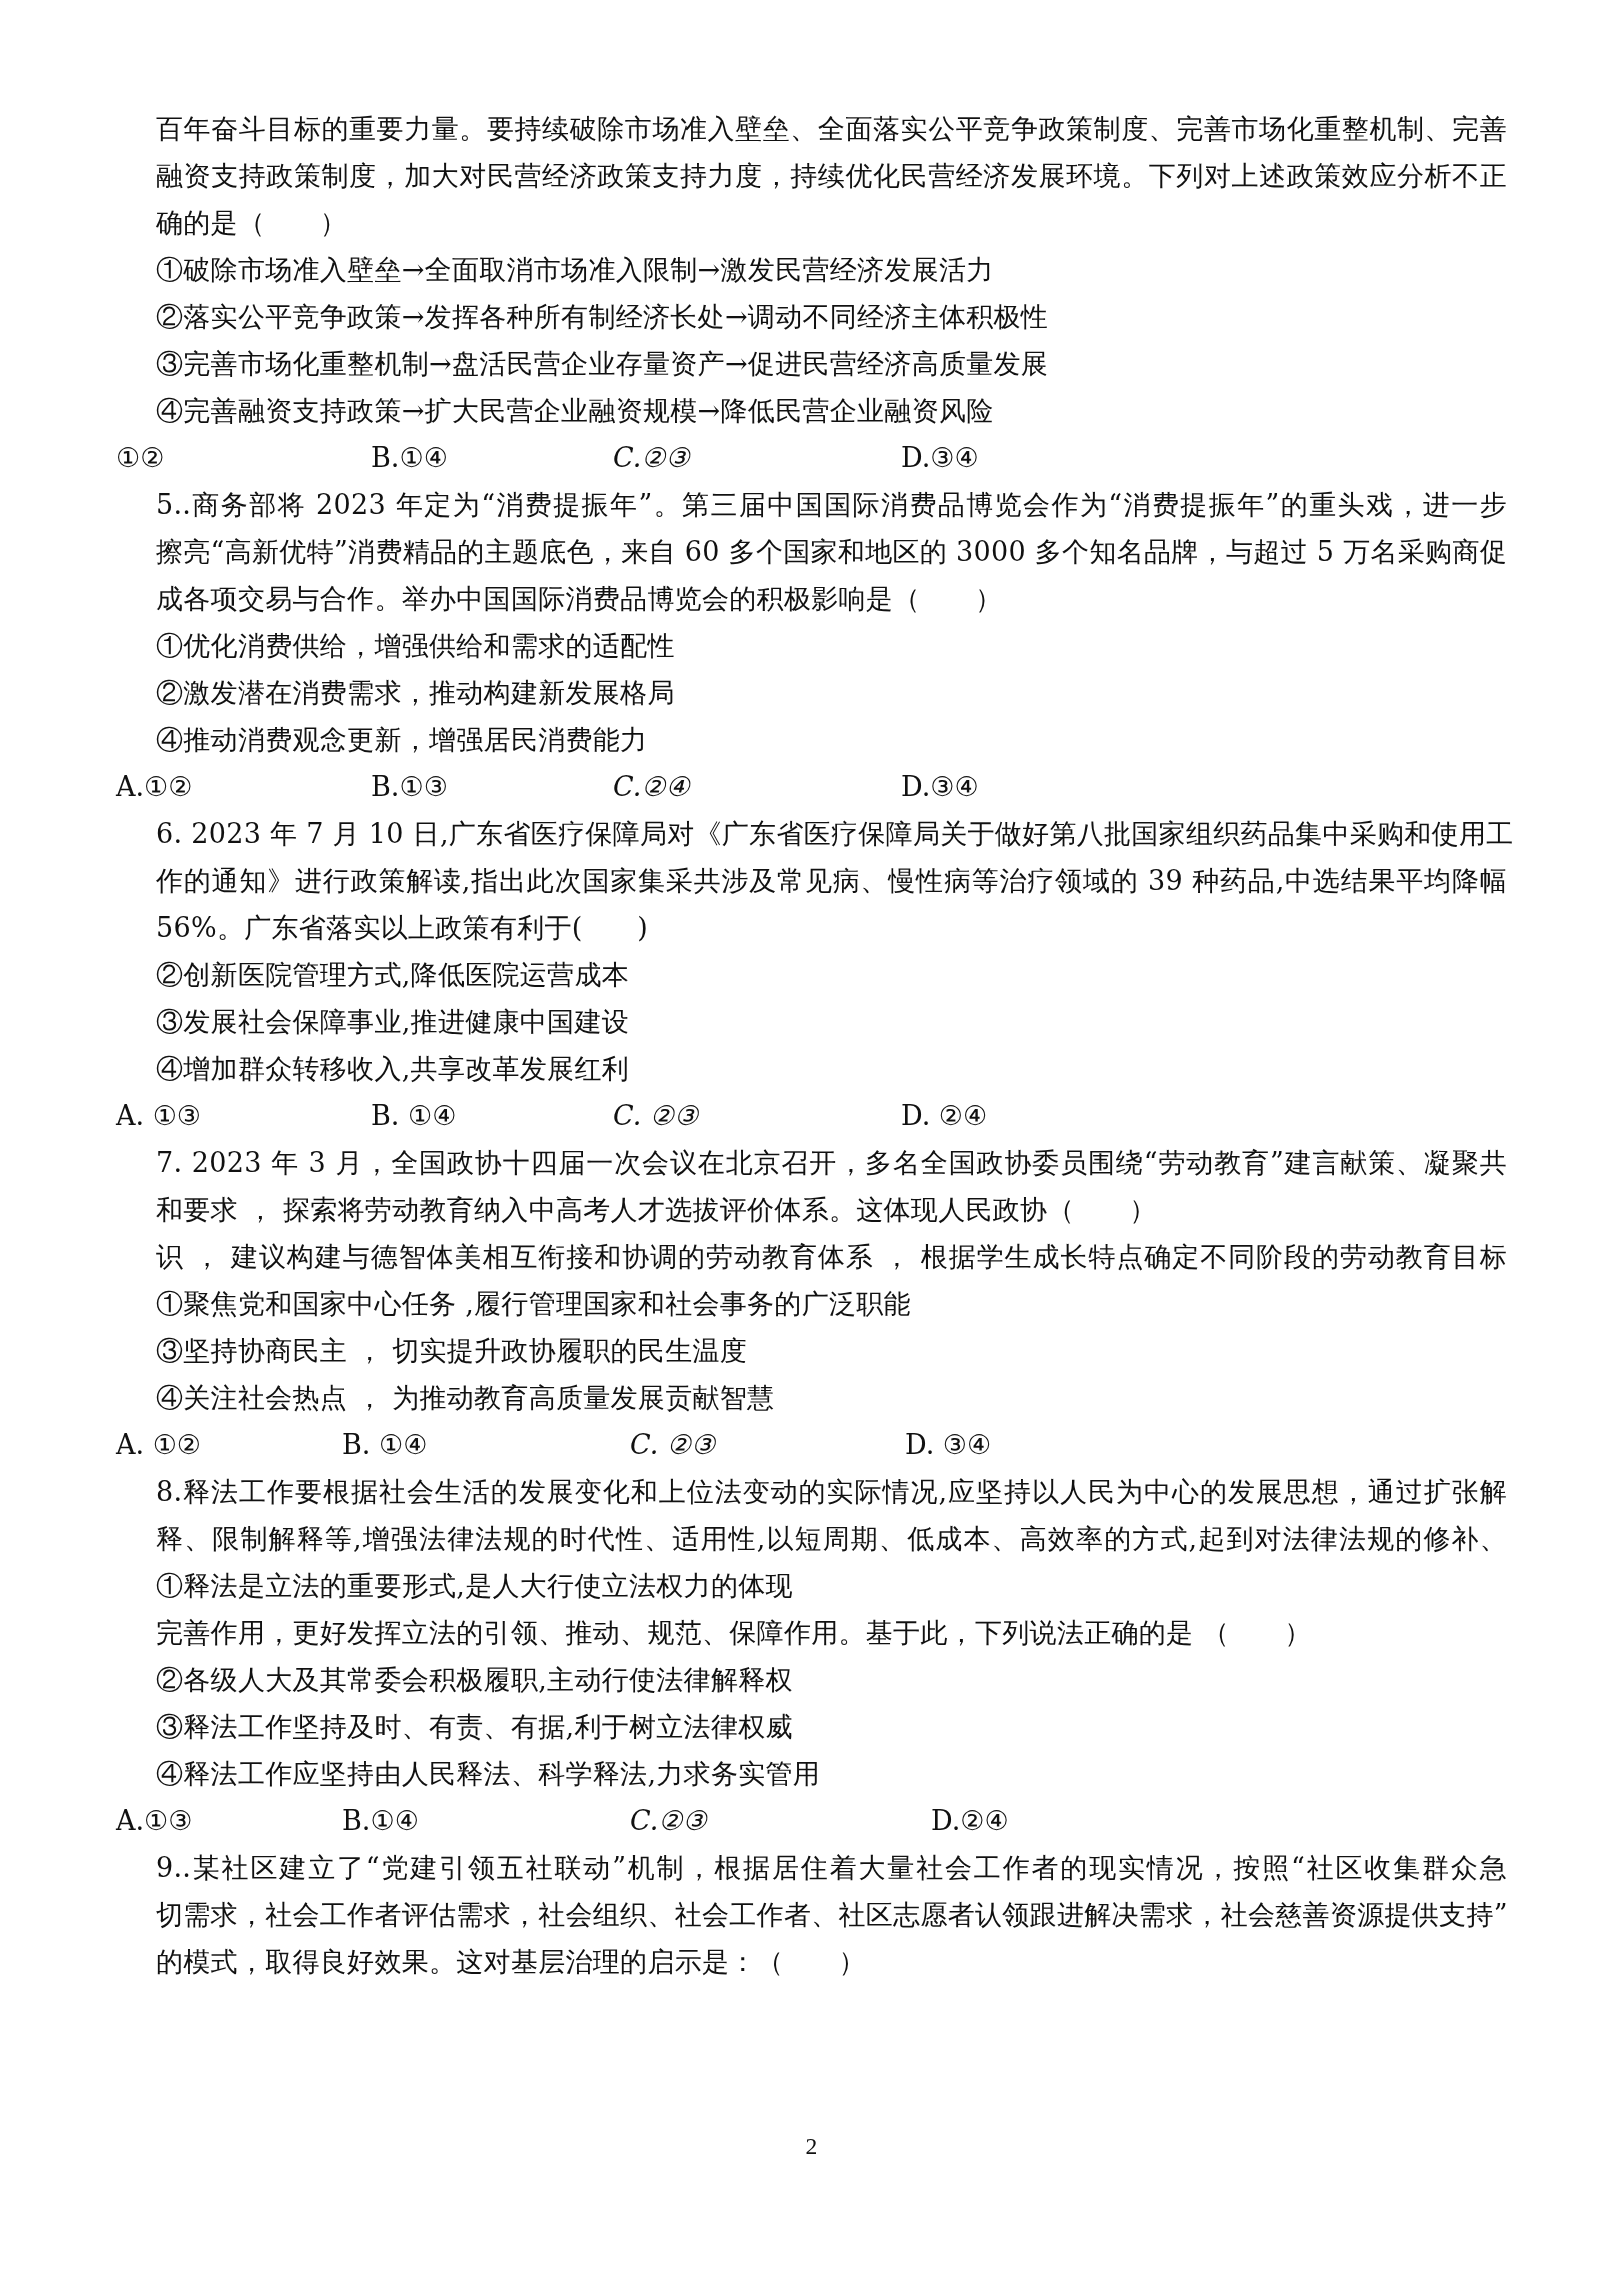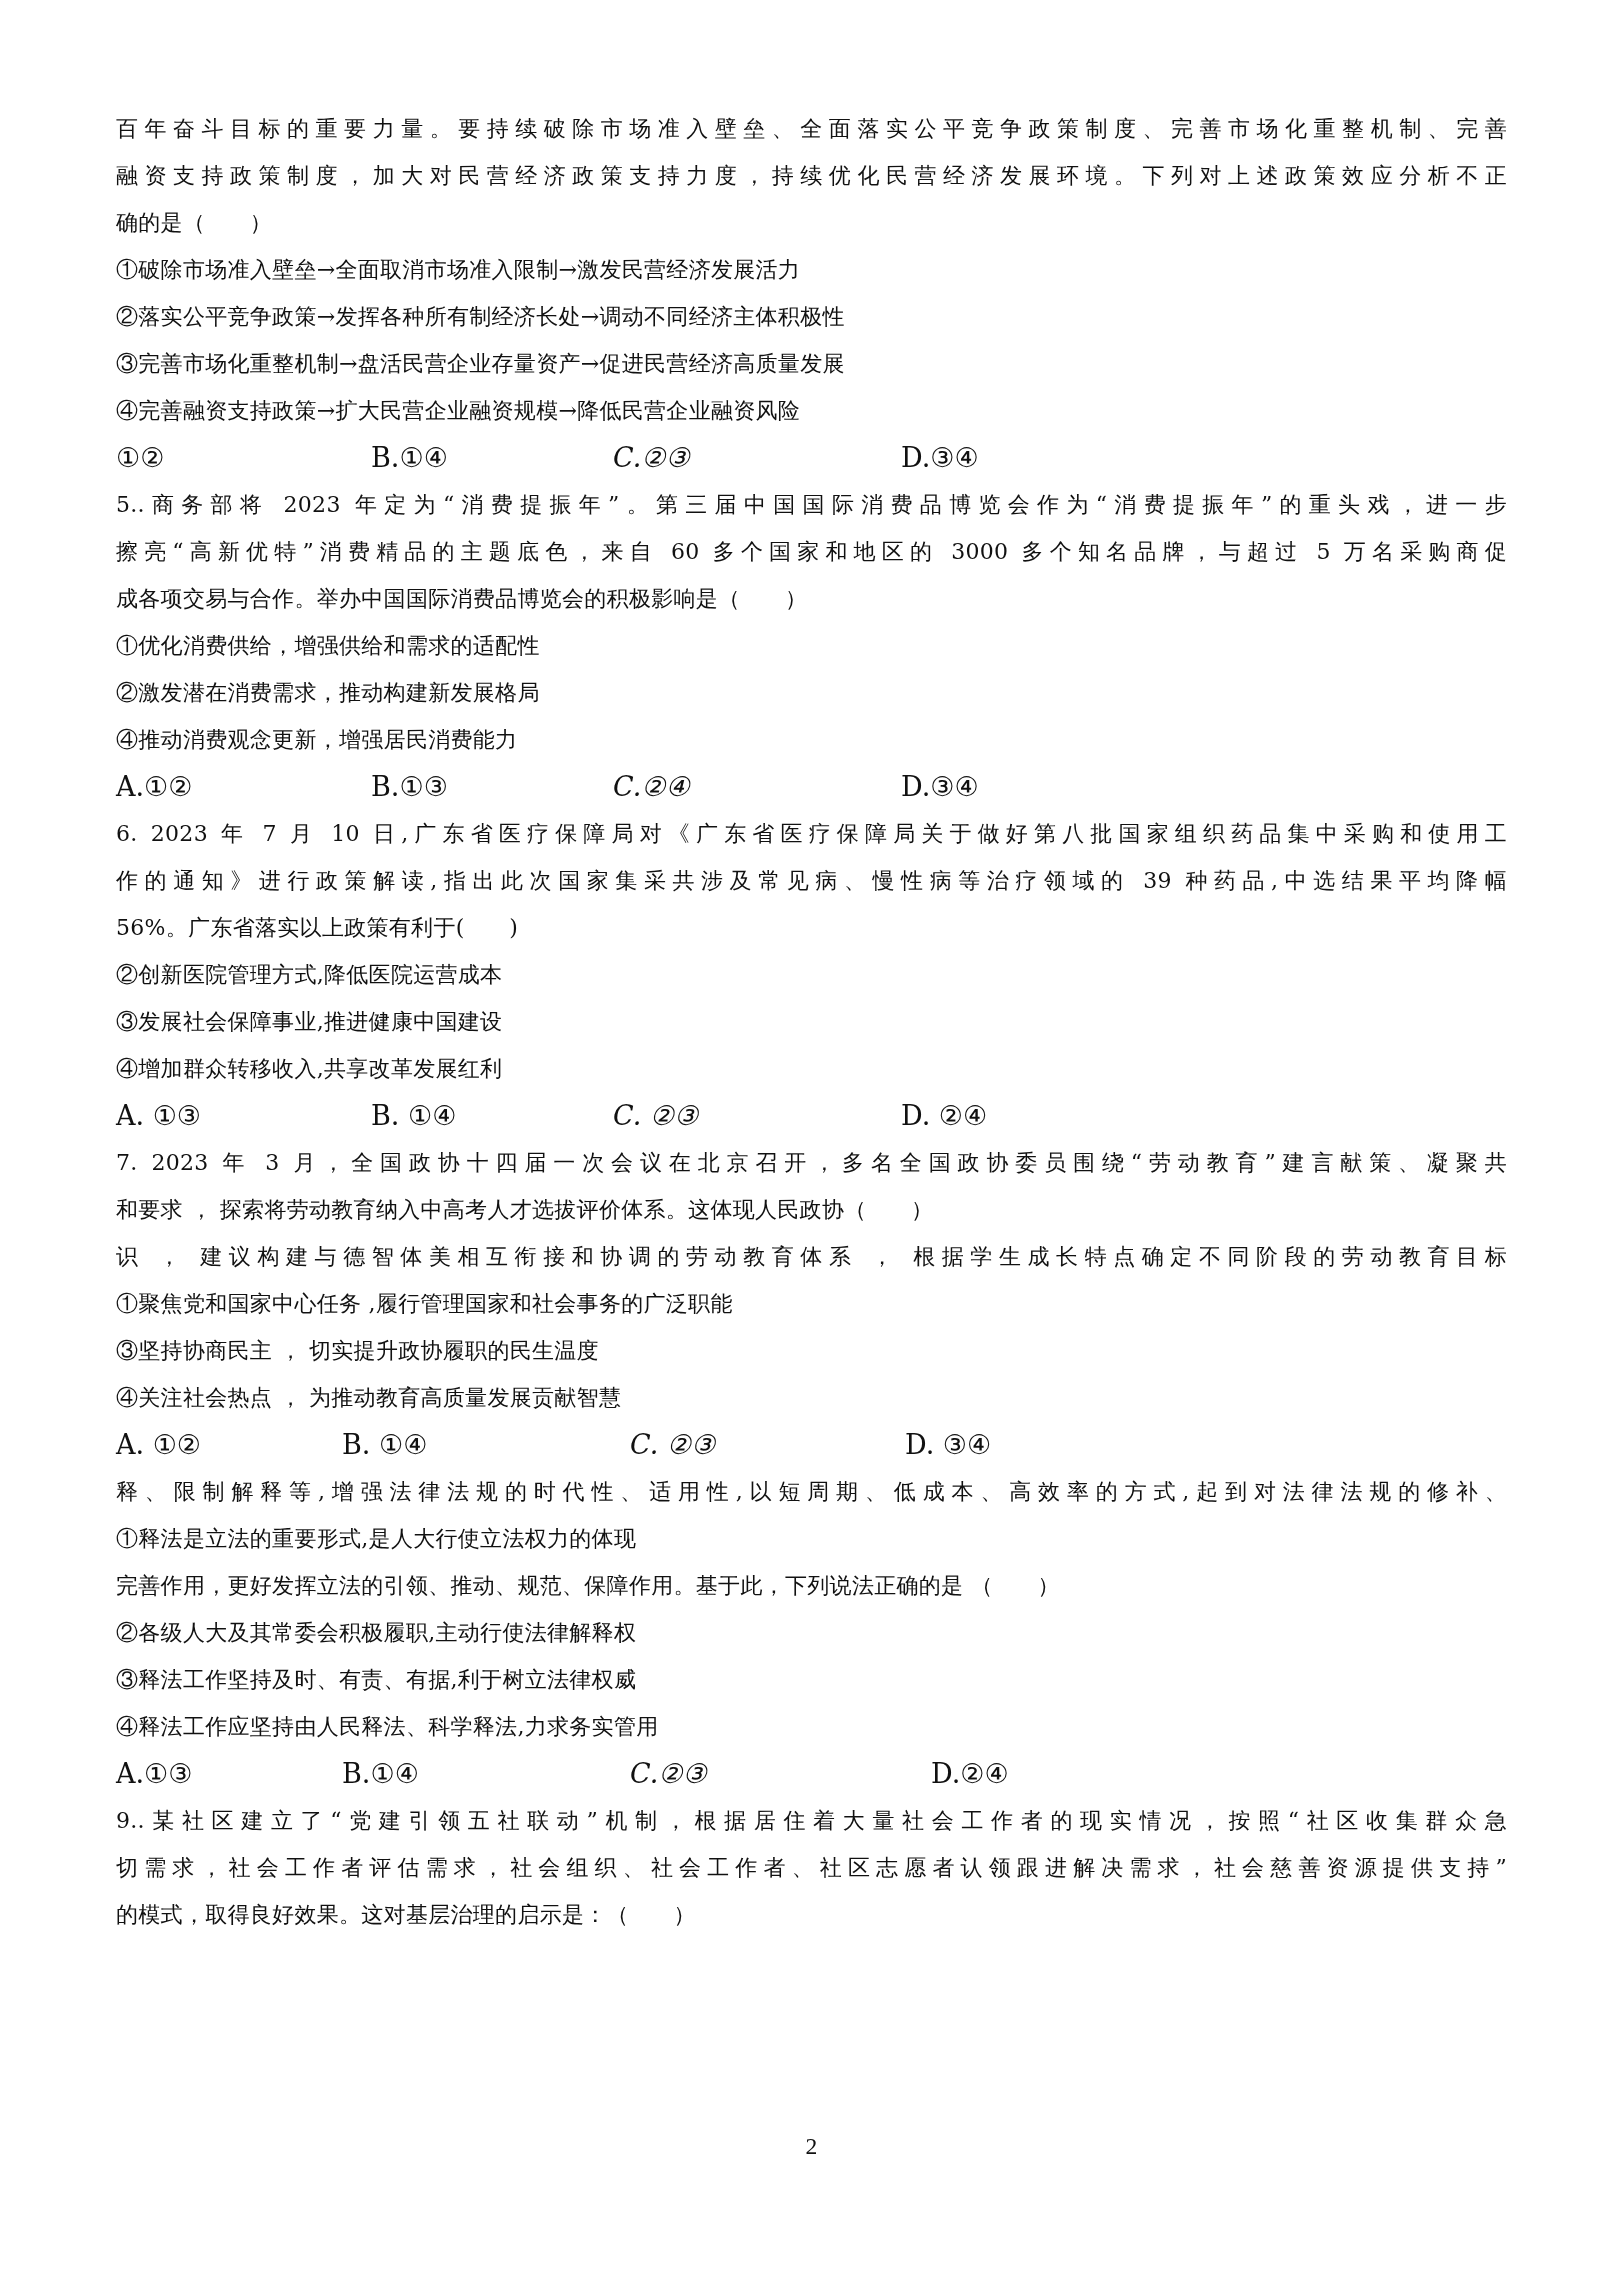--- a/index.html
+++ b/index.html
@@ -1,20 +1,20 @@
 <!DOCTYPE html>
 <html style="font-size:10.5px"><head>
 <meta charset="utf-8">
 <style>
   html, body { margin: 0; padding: 0; background: #ffffff; }
   body { width: 1623px; height: 2295px; position: relative; overflow: hidden;
          font-family: "DejaVu Serif", "Liberation Serif", serif; color: #111111; }
   .page { position: absolute; left: 116px; top: 105px; width: 1391px; }
-  .line { font-size: 22px; line-height: 47px; height: 47px; white-space: nowrap;
-          letter-spacing: 0.3px; }
+  .line { font-size: 27px; line-height: 47px; height: 47px; white-space: nowrap;
+          letter-spacing: 0.3px; margin-left: 40px; }
   .stem-line { text-align: justify; text-align-last: justify; }
   .opts { display: flex; font-size: 27px; line-height: 47px; height: 47px; white-space: nowrap; }
   .opts span { display: inline-block; }
   .opt-a { width: 255px; }
   .opt-b { width: 242px; }
   .opt-c { width: 288px; font-style: italic; }
   .q-block { }
   .page-number { position: absolute; top: 2133px; left: 0; width: 1623px; text-align: center;
                  font-family: "Liberation Serif", serif; font-size: 23.6px; color: #111111; }
 </style>
@@ -78,20 +78,21 @@
     <div class="line">④关注社会热点 ， 为推动教育高质量发展贡献智慧</div>
     <div class="opts">
       <span class="opt-a" style="width:226px">A. ①②</span>
       <span class="opt-b" style="width:288px">B. ①④</span>
       <span class="opt-c" style="width:275px">C. ②③</span>
       <span class="opt-d">D. ③④</span>
     </div>
   </div>
 
   <div class="q-block">
+    <div class="line stem-line">8.释法工作要根据社会生活的发展变化和上位法变动的实际情况,应坚持以人民为中心的发展思想，通过扩张解</div>
     <div class="line stem-line">释、限制解释等,增强法律法规的时代性、适用性,以短周期、低成本、高效率的方式,起到对法律法规的修补、</div>
     <div class="line">①释法是立法的重要形式,是人大行使立法权力的体现</div>
     <div class="line">完善作用，更好发挥立法的引领、推动、规范、保障作用。基于此，下列说法正确的是 （　　）</div>
     <div class="line">②各级人大及其常委会积极履职,主动行使法律解释权</div>
     <div class="line">③释法工作坚持及时、有责、有据,利于树立法律权威</div>
     <div class="line">④释法工作应坚持由人民释法、科学释法,力求务实管用</div>
     <div class="opts">
       <span class="opt-a" style="width:226px">A.①③</span>
       <span class="opt-b" style="width:288px">B.①④</span>
       <span class="opt-c" style="width:301px">C.②③</span>

